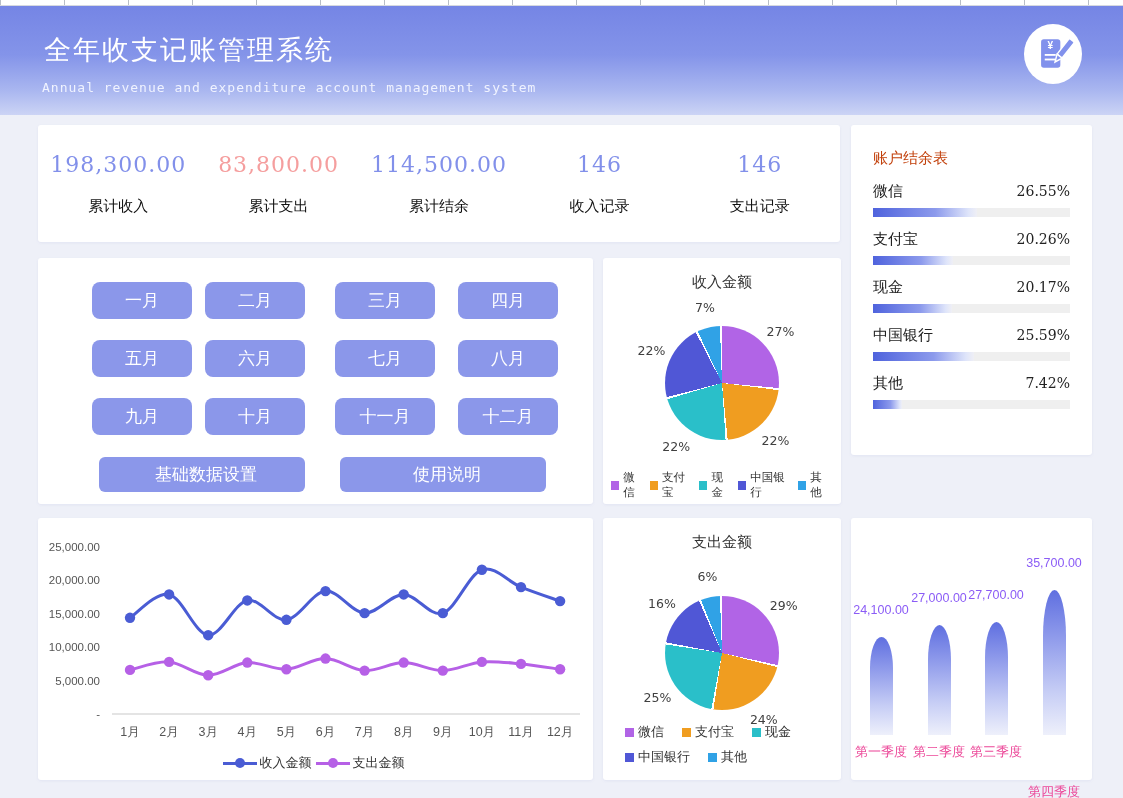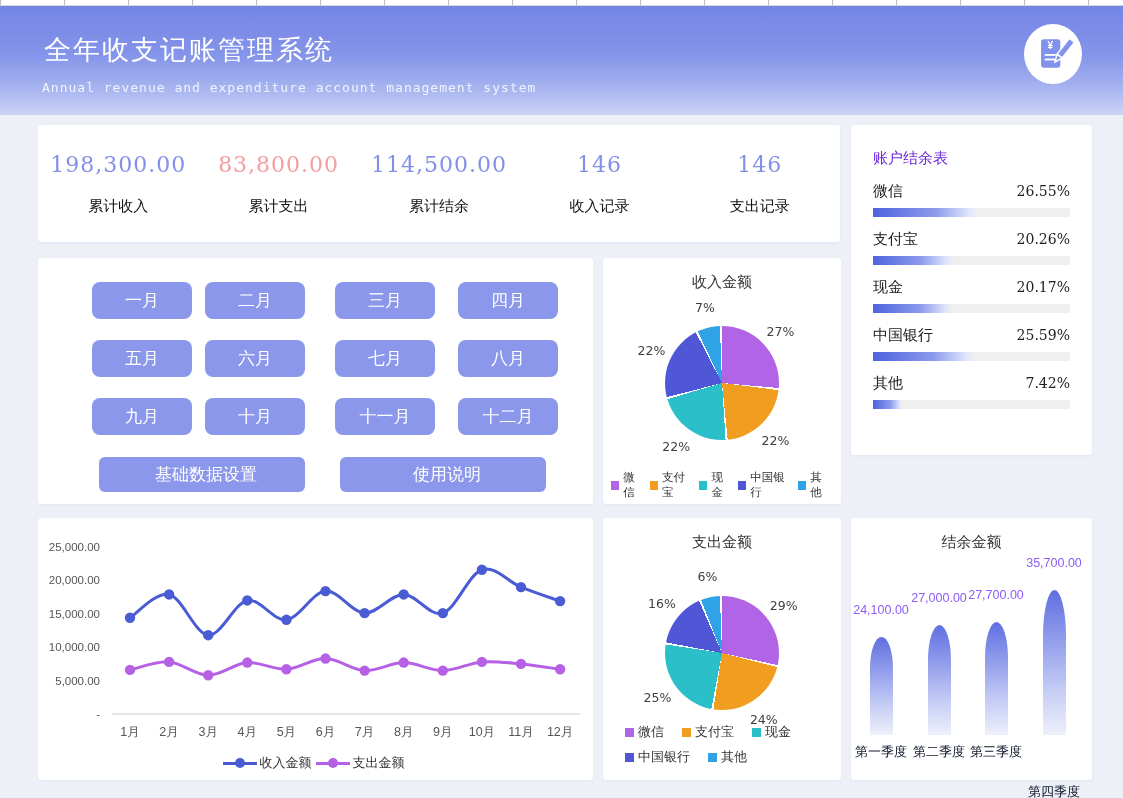--- a/index.html
+++ b/index.html
@@ -30,21 +30,21 @@
   .card-line    { left:38px;  top:518px; width:555px; height:262px; }
   .card-pie2    { left:603px; top:518px; width:238px; height:262px; }
   .card-bar     { left:851px; top:518px; width:241px; height:262px; }
 
   
   .stat-cell { flex:1; text-align:center; }
   .stat-value { font-family:"DejaVu Serif","Liberation Serif",serif; font-size:22px; letter-spacing:1px; }
   .stat-label { margin-top:20px; font-size:15px; color:#111111; }
 
   
-  .account-title { font-size:15px; color:#6d28d9; margin-bottom:14px; }
+  .account-title { font-size:15px; color:#c2410c; margin-bottom:14px; }
   .account-row { margin-bottom:13px; }
   .account-line { display:flex; justify-content:space-between; align-items:baseline; margin-bottom:7px; }
   .account-name { font-size:15px; color:#222222; }
   .account-pct { font-size:14px; color:#222222; font-family:"DejaVu Serif","Liberation Serif",serif; }
   .progress-track { width:100%; height:9px; background:#efefef; }
   .progress-fill { height:9px; background:linear-gradient(90deg,#4f63dd 0%,#8c9aec 60%,#dfe5fa 92%,#efeff5 100%); }
 
   
   .btn { position:absolute; background:#8b97ea; color:#ffffff; border:none; border-radius:8px;
     font-size:17px; font-family:inherit; cursor:pointer; text-align:center; }
@@ -59,21 +59,21 @@
   .legend { position:absolute; display:flex; align-items:center; }
   .legend-item { display:flex; align-items:center; }
   .legend-swatch { display:inline-block; width:9px; height:9px; margin-right:4px; }
   .legend-label { font-size:12px; color:#333333; }
 
   
   .bar { position:absolute; bottom:0; border-radius:60% 60% 0 0 / 38% 38% 0 0;
     background:linear-gradient(180deg,#5f6fe0 0%,#8b97ea 30%,#c6cdf5 70%,#eef0fb 100%); }
   .bar-value { position:absolute; transform:translateX(-50%); width:70px; text-align:center;
     font-size:12.5px; color:#8b5cf6; word-break:break-all; line-height:1.25; }
-  .bar-cat { position:absolute; transform:translateX(-50%); font-size:13px; color:#0f172a; white-space:nowrap; }
+  .bar-cat { position:absolute; transform:translateX(-50%); font-size:13px; color:#ec4899; white-space:nowrap; }
 
   svg text { font-family:"Liberation Sans","DejaVu Sans",sans-serif; }
 </style>
 </head>
 <body>
 
 <div id="app">
 
   <div class="top-strip"></div>
 
@@ -312,21 +312,20 @@
           </span>
           <span class="legend-item" style="margin-right: 18px;">
             <span class="legend-swatch" style="background: rgb(48, 162, 230);"></span>
             <span class="legend-label" style="font-size: 13px;">其他</span>
           </span>
         </div>
       </div>
   </div>
 
   <div class="card card-bar">
-    <div class="chart-title">结余金额</div>
     <div id="bar-chart-body" style="position:absolute;left:0;top:0;width:241px;height:262px;">
         <div style="position: absolute; left: 0px; top: 0px; width: 241px; height: 262px;">
           <div class="bar" style="left: 18.5px; top: 119.115px; width: 23px; height: 97.8852px; bottom: auto;"></div>
           <div class="bar-value" style="left: 30px; top: 85.1148px;">24,100.00</div>
           <div class="bar-cat" style="left: 30px; top: 225px;">第一季度</div>
           <div class="bar" style="left: 76.5px; top: 107.336px; width: 23px; height: 109.664px; bottom: auto;"></div>
           <div class="bar-value" style="left: 88px; top: 73.3361px;">27,000.00</div>
           <div class="bar-cat" style="left: 88px; top: 225px;">第二季度</div>
           <div class="bar" style="left: 133.5px; top: 104.493px; width: 23px; height: 112.507px; bottom: auto;"></div>
           <div class="bar-value" style="left: 145px; top: 70.493px;">27,700.00</div>

